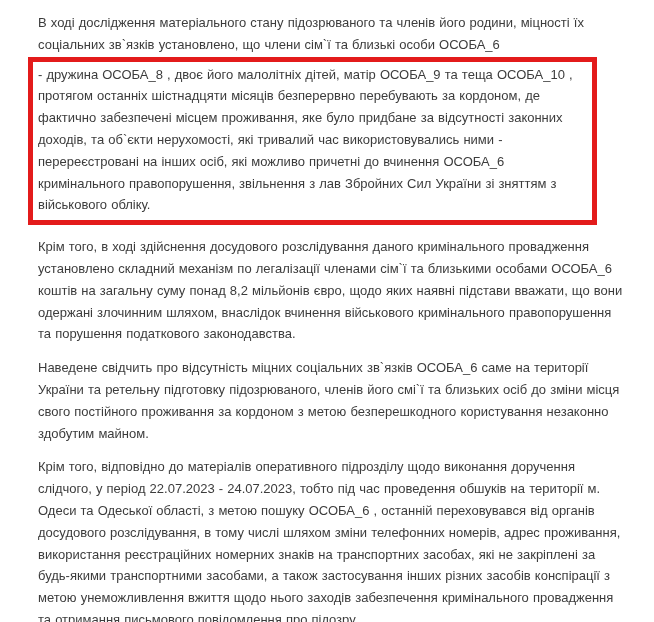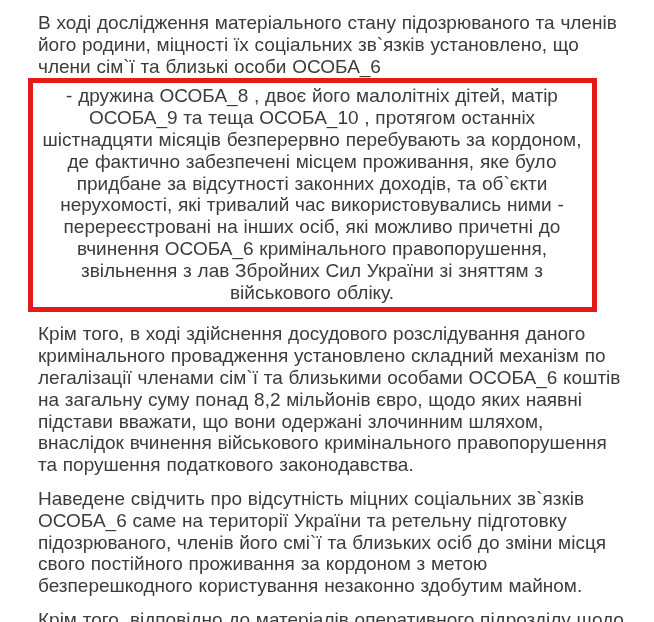--- a/index.html
+++ b/index.html
@@ -13,21 +13,21 @@
     height: 622px;
     background: var(--bg);
     overflow: hidden;
   }
   .doc {
     position: relative;
     width: 654px;
     height: 622px;
     padding: 12px 28px 0 38px;
     font-family: "Liberation Sans", "DejaVu Sans", sans-serif;
-    font-size: 19px;
+    font-size: 13px;
     line-height: 21.8px;
     color: var(--text);
     background: var(--bg);
   }
   .para {
     width: 587px;
     margin: 0 0 12px 0;
     word-spacing: 0.5px;
   }
   .intro {
@@ -37,21 +37,20 @@
     width: 569px;
     margin-left: -10px;
     margin-top: 1px;
     margin-bottom: 11px;
     border: 5px solid var(--annotation-red);
     padding: 2px 6px 4px 5px;
   }
   .red-box .para {
     width: auto;
     margin: 0;
-    text-align: center;
   }
 </style>
 </head>
 <body>
 
 <div class="doc">
   <p class="para intro">В ході дослідження матеріального стану підозрюваного та членів його родини, міцності їх соціальних зв`язків установлено, що члени сім`ї та близькі особи ОСОБА_6</p>
 
   <div class="red-box">
     <p class="para">- дружина ОСОБА_8 , двоє його малолітніх дітей, матір ОСОБА_9 та теща ОСОБА_10 , протягом останніх шістнадцяти місяців безперервно перебувають за кордоном, де фактично забезпечені місцем проживання, яке було придбане за відсутності законних доходів, та об`єкти нерухомості, які тривалий час використовувались ними - перереєстровані на інших осіб, які можливо причетні до вчинення ОСОБА_6 кримінального правопорушення, звільнення з лав Збройних Сил України зі зняттям з військового обліку.</p>

